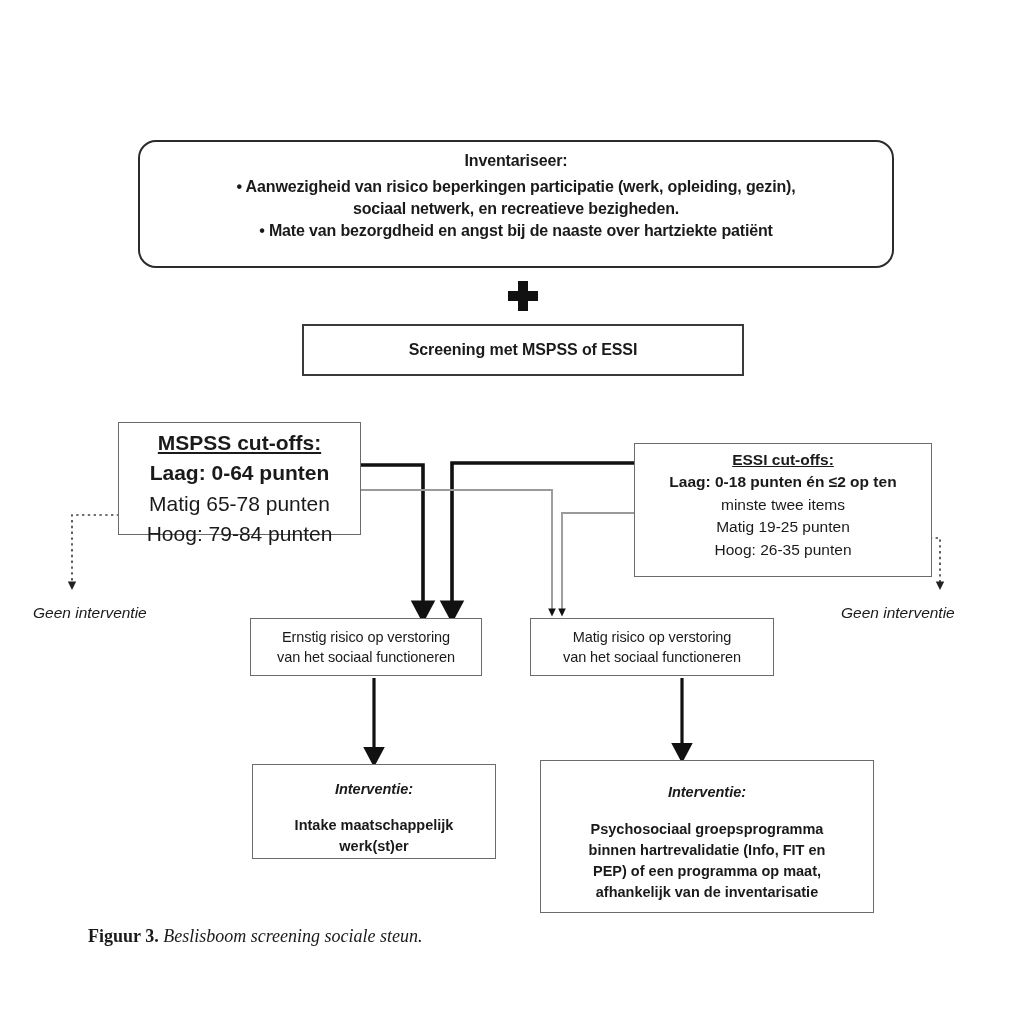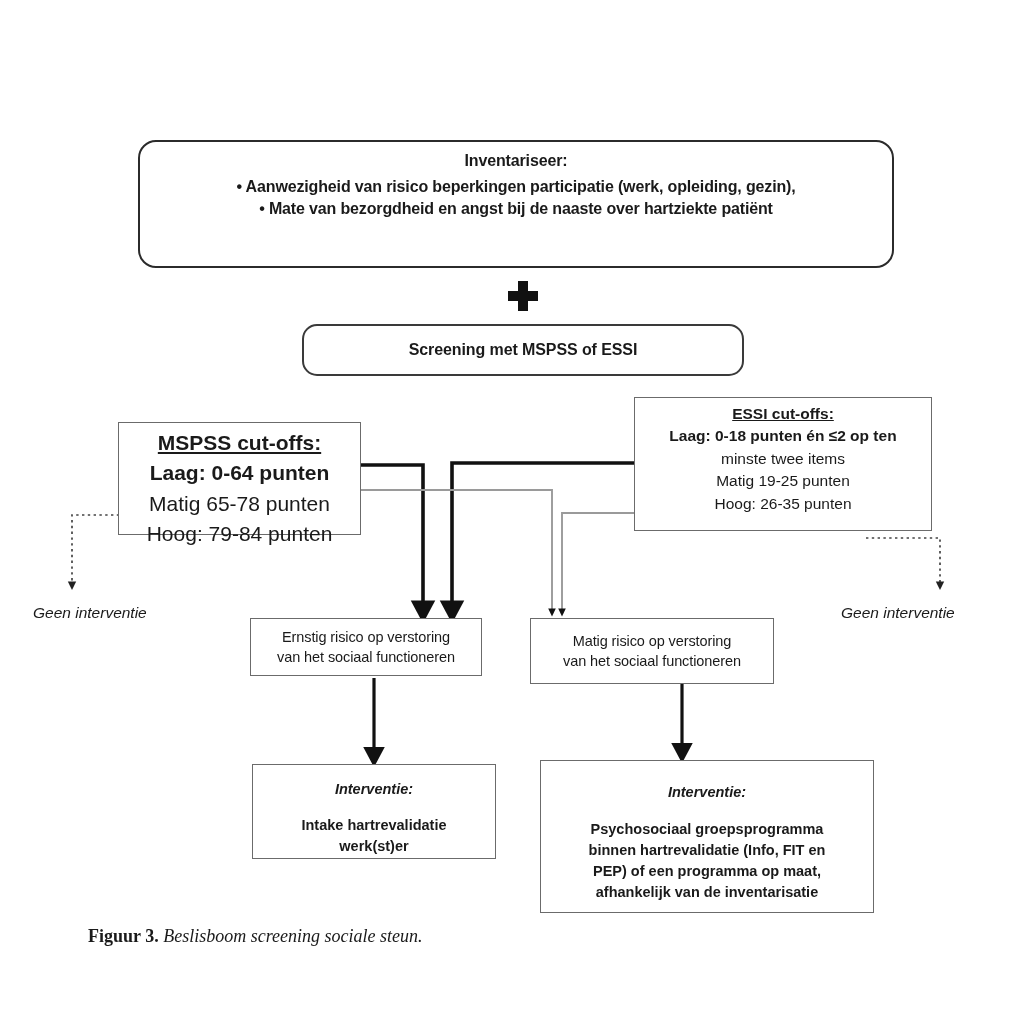--- a/index.html
+++ b/index.html
@@ -45,21 +45,21 @@
 
   .box-thin {
     border: 1.6px solid #6b6b6b;
   }
   .box-round {
     border: 2.6px solid #2b2b2b;
     border-radius: 18px;
   }
   .box-round-sm {
     border: 2.2px solid #3a3a3a;
-    border-radius: 15px;
+    border-radius: 0;
   }
 
   
   #question-box {
     left: 88px; top: 82px;
     width: 826px; height: 38px;
     font-size: 15.5px;
     font-weight: 600;
     letter-spacing: -0.2px;
   }
@@ -103,21 +103,21 @@
 
   
   #mspss-box {
     left: 118px; top: 422px;
     width: 243px; height: 113px;
     font-size: 21px;
     justify-content: flex-start;
     padding-top: 5px;
   }
   #essi-box {
-    left: 634px; top: 397px;
+    left: 634px; top: 443px;
     width: 298px; height: 134px;
     font-size: 15.5px;
     justify-content: flex-start;
     padding-top: 5px;
   }
   .cut-title {
     text-decoration: underline;
     font-weight: 600;
     line-height: 1.45;
   }
@@ -126,21 +126,21 @@
   
   #ernstig-box {
     left: 250px; top: 618px;
     width: 232px; height: 58px;
     font-size: 14.5px;
     line-height: 1.4;
     letter-spacing: -0.1px;
   }
   #matig-box {
     left: 530px; top: 618px;
-    width: 244px; height: 66px;
+    width: 244px; height: 58px;
     font-size: 14.5px;
     line-height: 1.4;
     letter-spacing: -0.1px;
   }
 
   
   #interventie-left-box {
     left: 252px; top: 764px;
     width: 244px; height: 95px;
     font-size: 14.5px;
@@ -221,20 +221,21 @@
 
     <path d="M 374 678 L 374 757" fill="none" stroke="#111111" stroke-width="3.2" marker-end="url(#arrow-thick)"></path>
 
     <path d="M 682 678 L 682 753" fill="none" stroke="#111111" stroke-width="3.2" marker-end="url(#arrow-thick)"></path>
   </svg>
 
 
   <div class="node box-round" id="inventariseer-box">
     <span class="inv-title">Inventariseer:</span>
     <span class="inv-item">•   Aanwezigheid van risico beperkingen participatie (werk, opleiding, gezin),</span>
+    <span class="inv-item">sociaal netwerk, en recreatieve bezigheden.</span>
     <span class="inv-item">•   Mate van bezorgdheid en angst bij de naaste over hartziekte patiënt</span>
   </div>
 
   <div id="plus-sign"></div>
 
   <div class="node box-round-sm" id="screening-box">
     <span>Screening met MSPSS of ESSI</span>
   </div>
 
   <div class="node box-thin" id="mspss-box">
@@ -257,21 +258,21 @@
     <span>van het sociaal functioneren</span>
   </div>
 
   <div class="node box-thin" id="matig-box">
     <span>Matig risico op verstoring</span>
     <span>van het sociaal functioneren</span>
   </div>
 
   <div class="node box-thin" id="interventie-left-box">
     <span class="int-title">Interventie:</span>
-    <span class="int-body">Intake hartrevalidatie</span>
+    <span class="int-body">Intake maatschappelijk</span>
     <span class="int-body">werk(st)er</span>
   </div>
 
   <div class="node box-thin" id="interventie-right-box">
     <span class="int-title">Interventie:</span>
     <span class="int-body">Psychosociaal groepsprogramma</span>
     <span class="int-body">binnen hartrevalidatie (Info, FIT en</span>
     <span class="int-body">PEP) of een programma op maat,</span>
     <span class="int-body">afhankelijk van de inventarisatie</span>
   </div>

